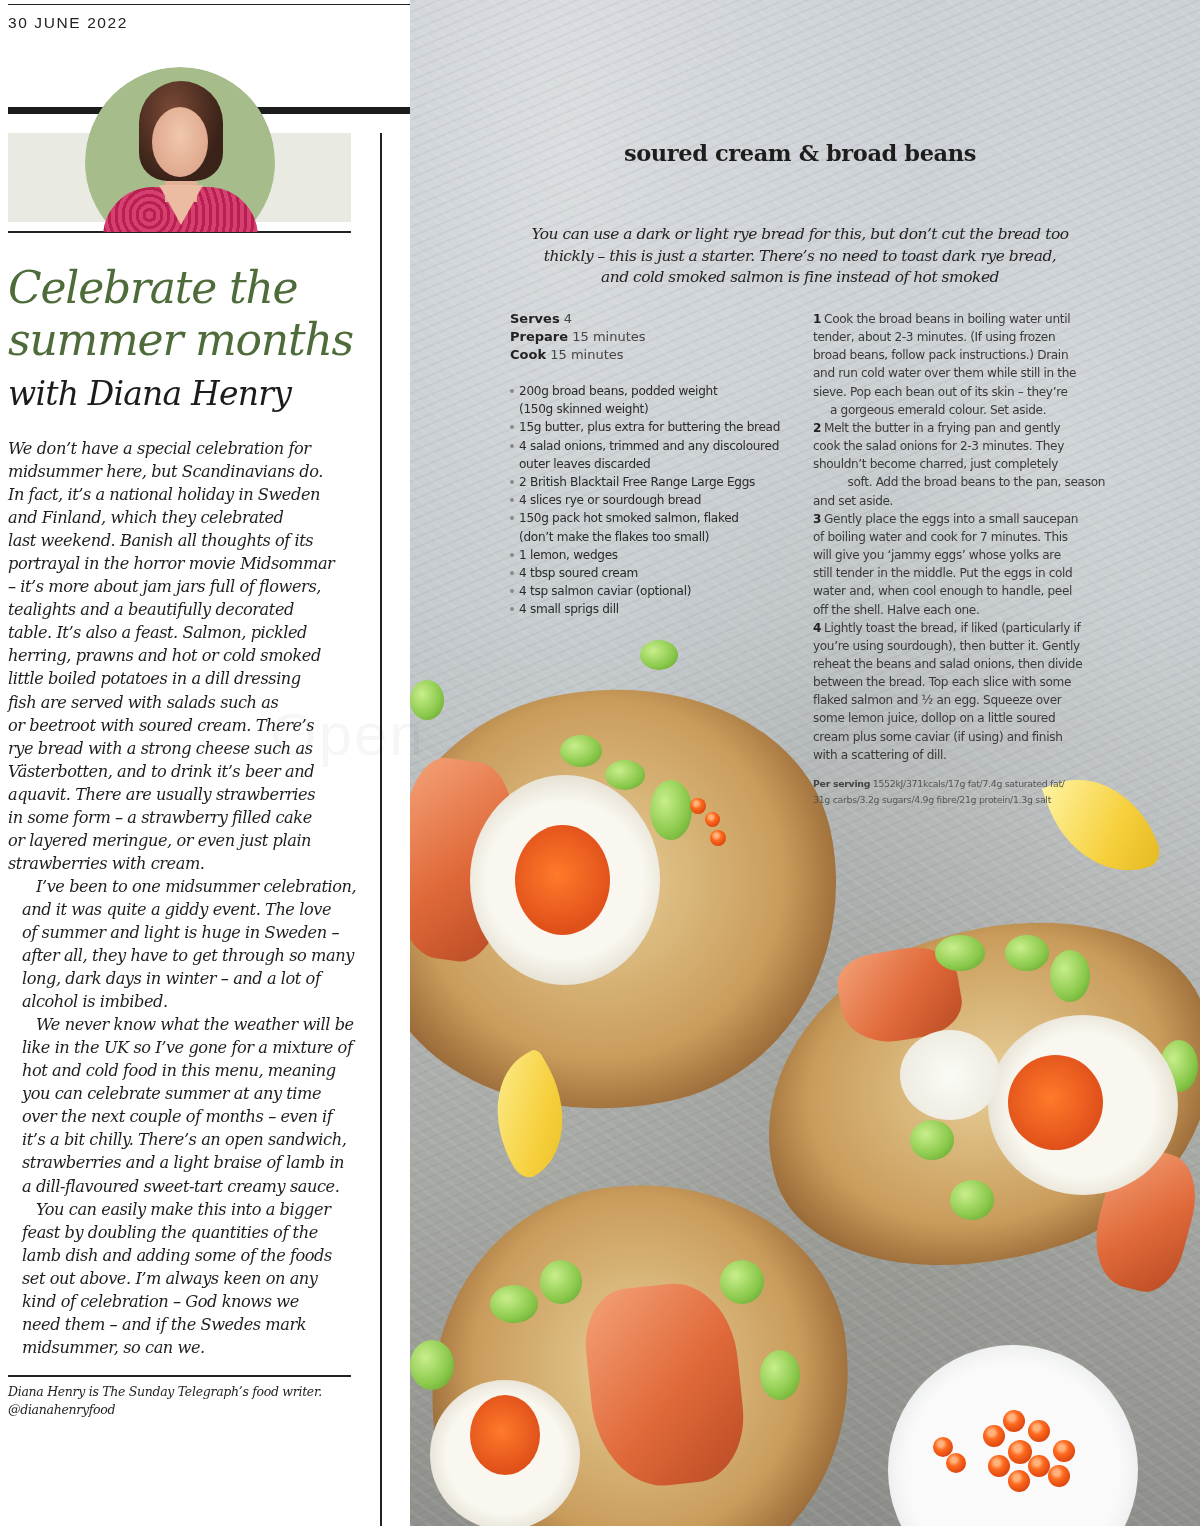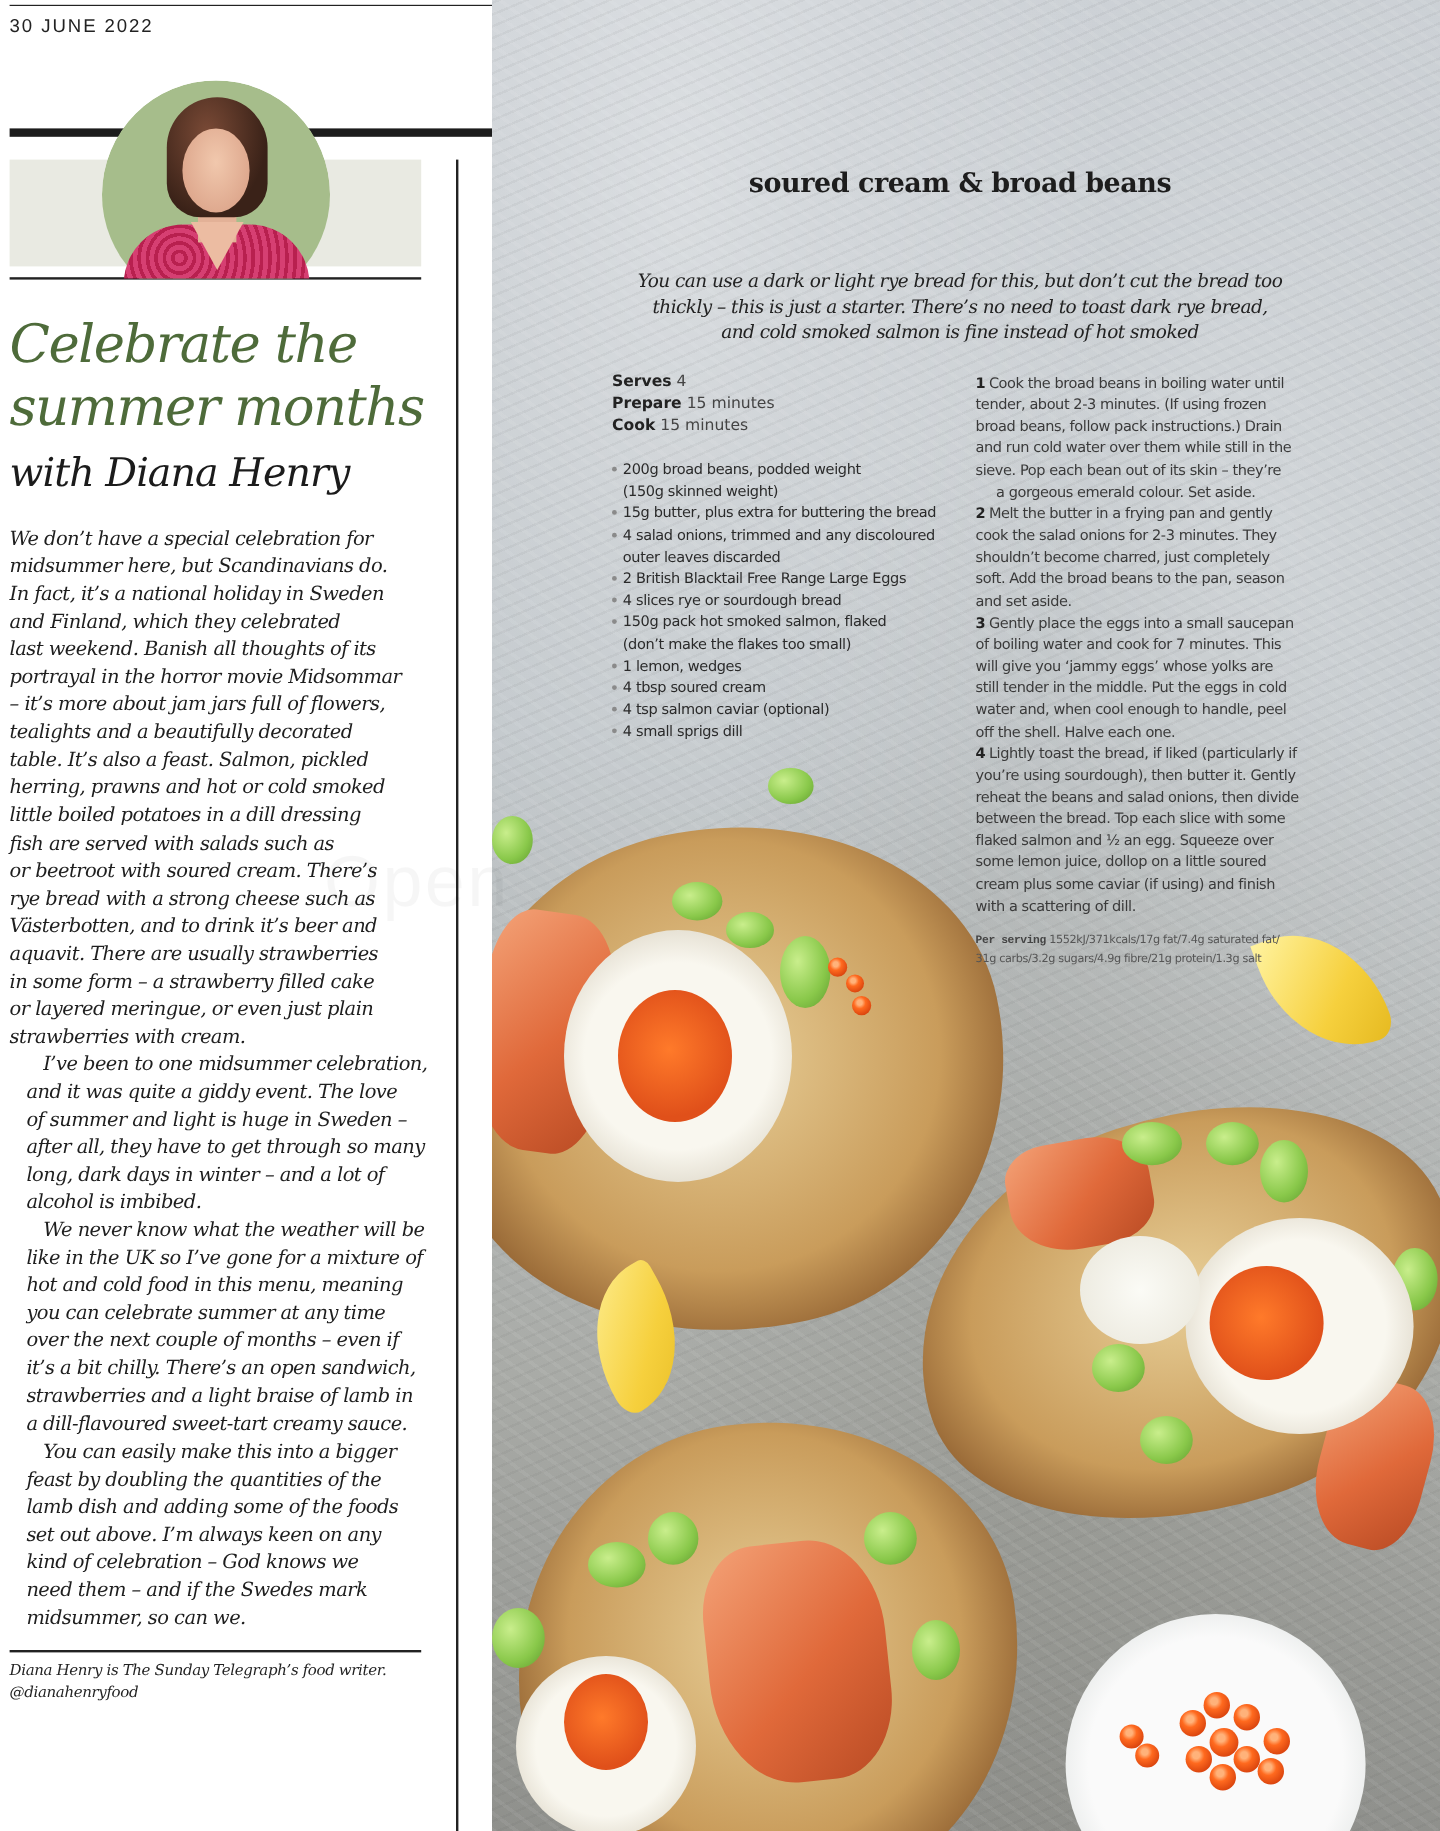--- a/index.html
+++ b/index.html
@@ -81,21 +81,21 @@
                             border-radius: 50%; background: #8a8a8a; }
   .ingredients .sub { display: block; }
 
   .method { position: absolute; left: 403px; top: 310px; width: 292px; font-family: "DejaVu Sans", sans-serif;
             font-size: 12.1px; line-height: 18.15px; color: #3a3a3a; letter-spacing: -0.35px; z-index: 5; }
   .method p { margin: 0; }
   .method .num { font-weight: bold; color: #222; margin-right: 3px; }
 
   .nutrition { position: absolute; left: 403px; top: 776px; width: 300px; font-family: "DejaVu Sans", sans-serif;
                font-size: 9.4px; line-height: 16px; color: #555; letter-spacing: -0.3px; z-index: 5; }
-  .nutrition b { font-weight: bold; color: #444; font-family: Liberation Mono, monospace; }
+  .nutrition b { font-weight: bold; color: #444; }
 
   
   .toast { position: absolute; border-radius: 48% 52% 45% 55% / 55% 45% 55% 45%;
            background: radial-gradient(ellipse at 50% 45%, #e8cf98 0%, #c99c5b 55%, #8a5a2c 80%, #4b2d17 100%); }
   .egg { position: absolute; border-radius: 50%; background: radial-gradient(circle at 50% 50%, #f9f7ef 55%, #e6e1d4 75%); }
   .egg .yolk { position: absolute; border-radius: 50%; background: radial-gradient(circle at 45% 45%, #ff7a2a, #e0501a 70%); }
   .bean { position: absolute; border-radius: 50%; background: radial-gradient(ellipse at 35% 35%, #c9ee8c, #89c84a 60%, #5e9a2e); }
   .salmon { position: absolute; border-radius: 30% 40% 35% 45%; background: linear-gradient(135deg, #f4a378, #e0693a 55%, #b84a23); }
   .lemon { position: absolute; background: linear-gradient(135deg, #fff3a0, #f6d03d 60%, #e5b920); }
   .bowl { position: absolute; border-radius: 50%; background: radial-gradient(circle at 50% 50%, #fafafa 60%, #e4e7e6 80%, #cfd3d2); }
@@ -301,21 +301,21 @@
         <span style="display: block; white-space: nowrap;">tender, about 2-3 minutes. (If using frozen</span>
         <span style="display: block; white-space: nowrap;">broad beans, follow pack instructions.) Drain</span>
         <span style="display: block; white-space: nowrap;">and run cold water over them while still in the</span>
         <span style="display: block; white-space: nowrap;">sieve. Pop each bean out of its skin – they’re</span>
         <span style="display: block; white-space: nowrap; margin-left: 17px;">a gorgeous emerald colour. Set aside.</span>
       </p>
       <p>
         <span style="display: block; white-space: nowrap;"><span class="num">2</span><span>Melt the butter in a frying pan and gently</span></span>
         <span style="display: block; white-space: nowrap;">cook the salad onions for 2-3 minutes. They</span>
         <span style="display: block; white-space: nowrap;">shouldn’t become charred, just completely</span>
-        <span style="display: block; white-space: nowrap;">soft. Add the broad beans to the pan, season</span>
+        <span style="display: block; white-space: nowrap; text-align: right;">soft. Add the broad beans to the pan, season</span>
         <span style="display: block; white-space: nowrap;">and set aside.</span>
       </p>
       <p>
         <span style="display: block; white-space: nowrap;"><span class="num">3</span><span>Gently place the eggs into a small saucepan</span></span>
         <span style="display: block; white-space: nowrap;">of boiling water and cook for 7 minutes. This</span>
         <span style="display: block; white-space: nowrap;">will give you ‘jammy eggs’ whose yolks are</span>
         <span style="display: block; white-space: nowrap;">still tender in the middle. Put the eggs in cold</span>
         <span style="display: block; white-space: nowrap;">water and, when cool enough to handle, peel</span>
         <span style="display: block; white-space: nowrap;">off the shell. Halve each one.</span>
       </p>

